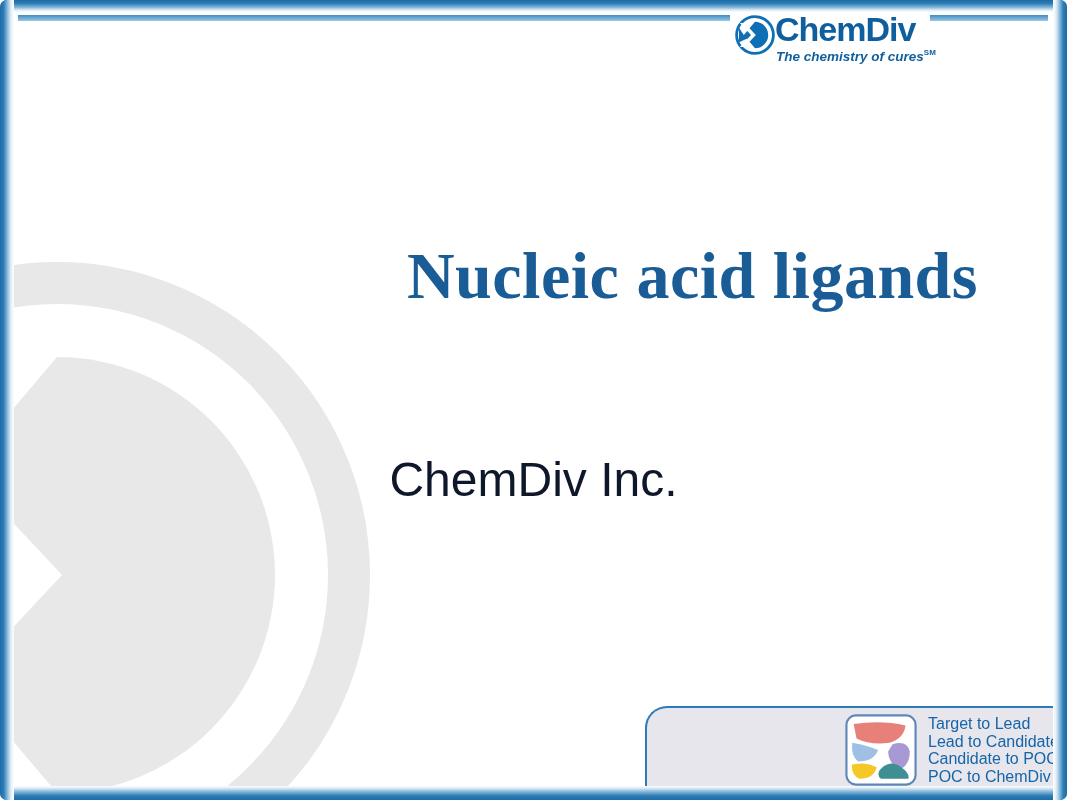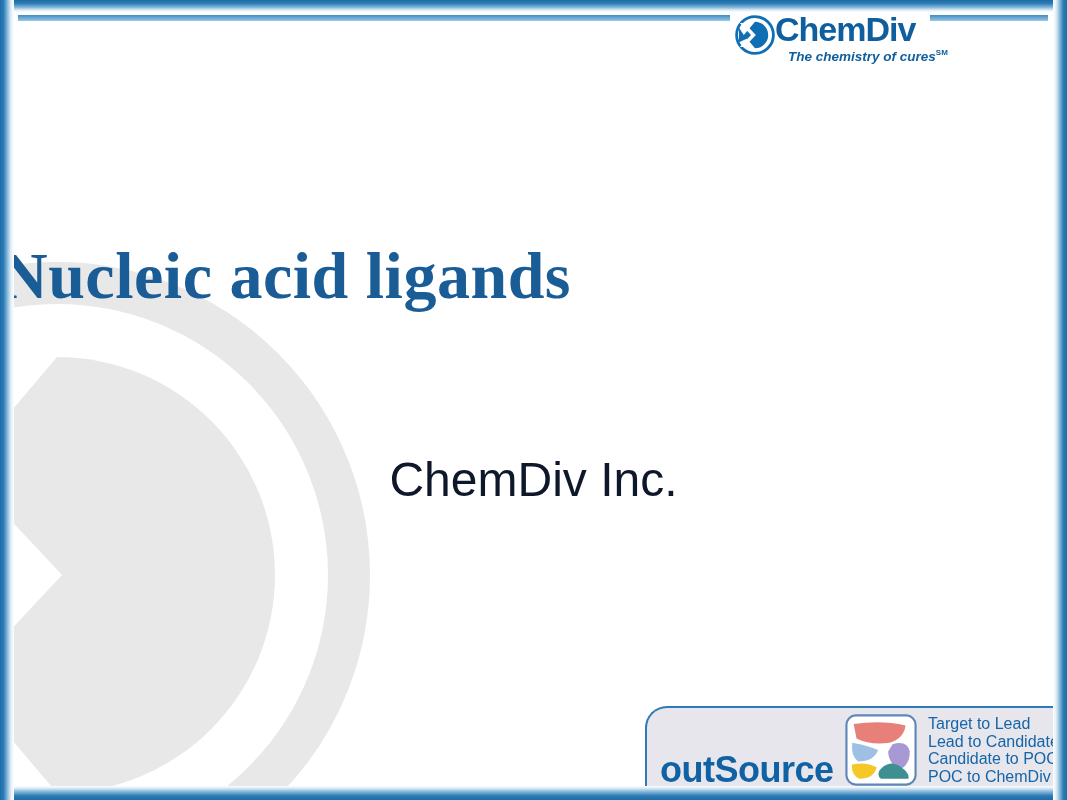--- a/index.html
+++ b/index.html
@@ -7,20 +7,21 @@
     padding: 0;
     background: #ffffff;
   }
   #slide {
     position: relative;
     width: 1067px;
     height: 800px;
     overflow: hidden;
     background: #ffffff;
     font-family: "Liberation Sans", sans-serif;
+    border-radius: 7px;
   }
 
   
   .frame-top {
     position: absolute; left: 0; top: 0; width: 1067px; height: 12px;
     background: linear-gradient(to bottom, #1b6ca8 0%, #2d7cb5 28%, #7fb4d8 60%, #d7e7f2 82%, #ffffff 100%);
   }
   .frame-bottom {
     position: absolute; left: 0; bottom: 0; width: 1067px; height: 14px;
     background: linear-gradient(to top, #1b6ca8 0%, #2d7cb5 30%, #8cbcdd 62%, #dceaf4 84%, #ffffff 100%);
@@ -79,34 +80,33 @@
   }
   .brand-tag {
     position: absolute;
     left: 41px; top: 36px;
     font-family: "Liberation Sans", sans-serif;
     font-style: italic;
     font-weight: bold;
     font-size: 13.5px;
     color: #0f5f9e;
     white-space: nowrap;
-    margin-left: 12px;
   }
   .brand-tag sup {
     font-size: 8px;
     font-style: normal;
     vertical-align: super;
   }
 
   
   .title {
     position: absolute;
     left: 0; top: 238px;
     width: 978px;
-    text-align: left;
+    text-align: right;
     font-family: "Liberation Serif", serif;
     font-weight: bold;
     font-size: 66px;
     color: #1a5c96;
     letter-spacing: 0.5px;
     white-space: nowrap;
   }
   .subtitle {
     position: absolute;
     left: 0; top: 452px;
@@ -206,21 +206,20 @@
     <div class="brand-name">ChemDiv</div>
     <div class="brand-tag"><span>The chemistry of cures</span><sup>SM</sup></div>
   </div>
 
   <div class="title">Nucleic acid ligands</div>
 
   <div class="subtitle">ChemDiv Inc.</div>
 
   <div class="banner">
     <div class="banner-inner">
-      <div class="ds-outsource">outSource</div>
 
       <div class="mosaic">
         <svg viewBox="0 0 100 100" width="72" height="72" aria-hidden="true">
           <rect x="2" y="2" width="96" height="96" rx="13" ry="13" fill="#ffffff" stroke="#5f87b8" stroke-width="3"></rect>
           <path d="M12 14 Q50 8 84 16 Q82 34 62 40 Q36 44 16 34 Z" fill="#e8807a"></path>
           <path d="M10 40 Q32 44 46 50 Q40 66 18 66 Q8 58 10 40 Z" fill="#9fc0e4"></path>
           <path d="M66 42 Q86 36 90 52 Q90 72 74 78 Q60 66 60 52 Z" fill="#a899d4"></path>
           <path d="M10 70 Q30 66 44 74 Q40 90 20 90 Q8 84 10 70 Z" fill="#f5c827"></path>
           <path d="M48 78 Q62 62 78 74 Q90 82 88 90 L50 90 Q44 86 48 78 Z" fill="#3e8f92"></path>
         </svg>

